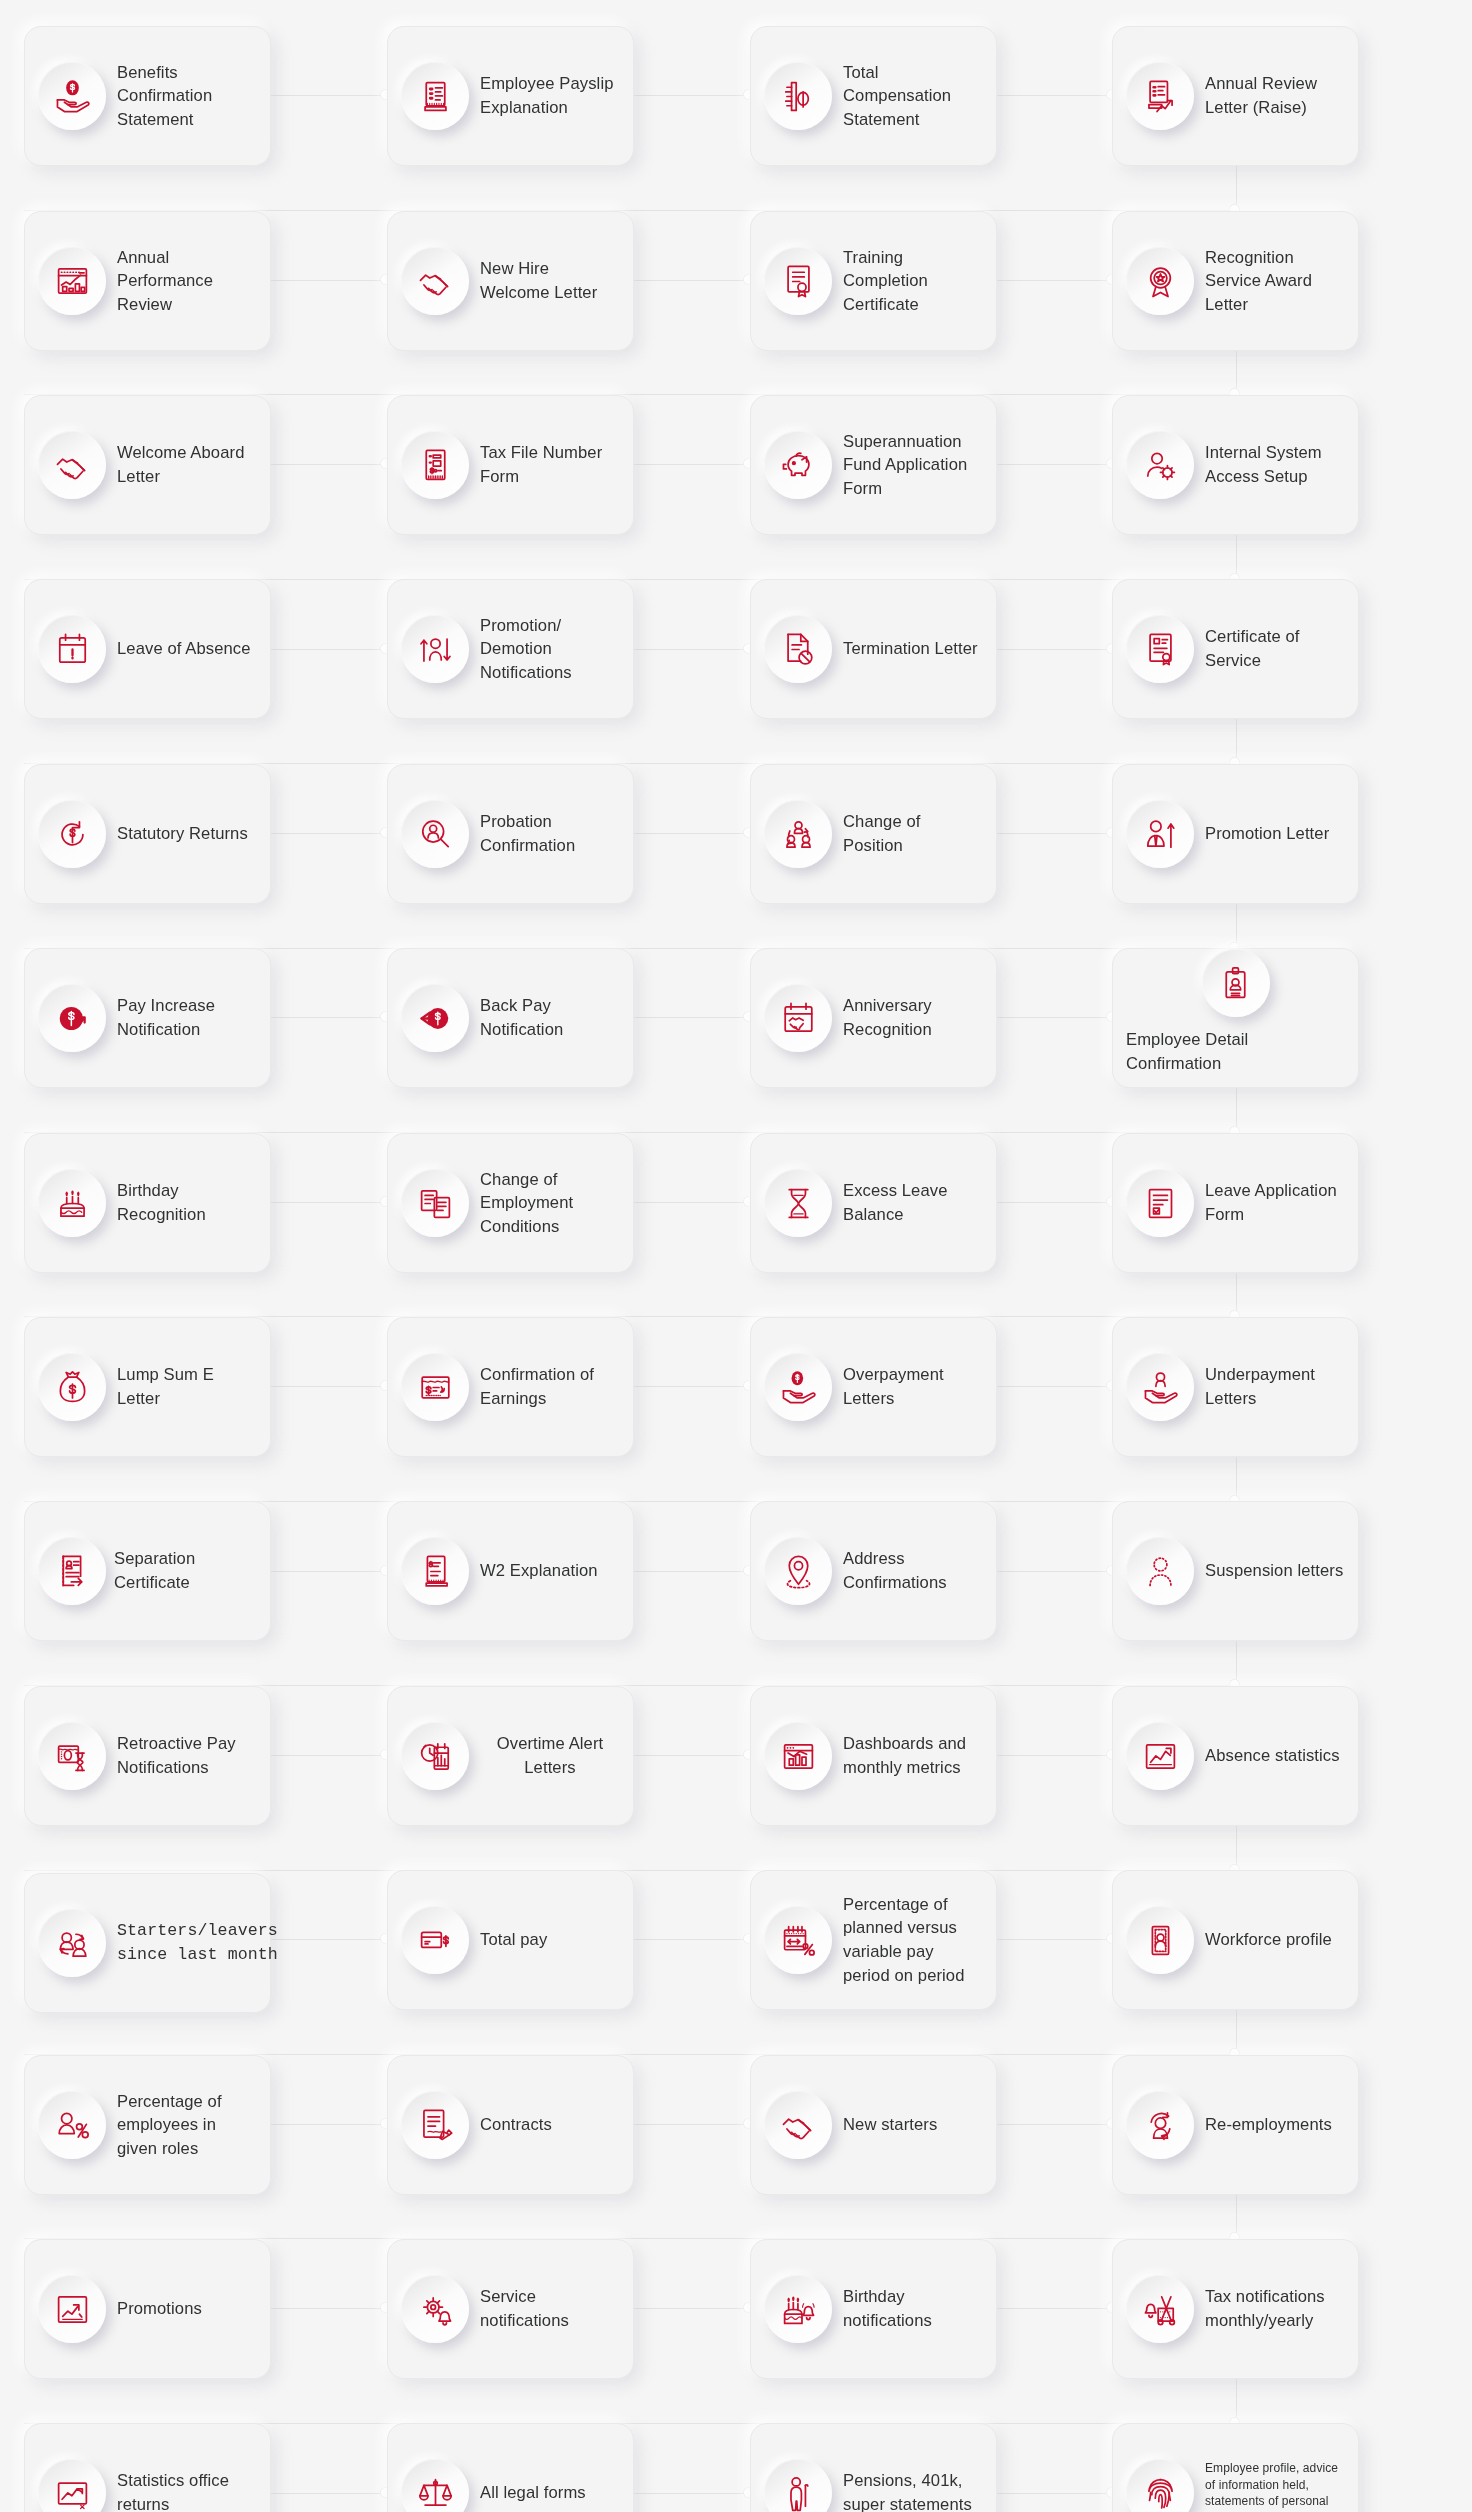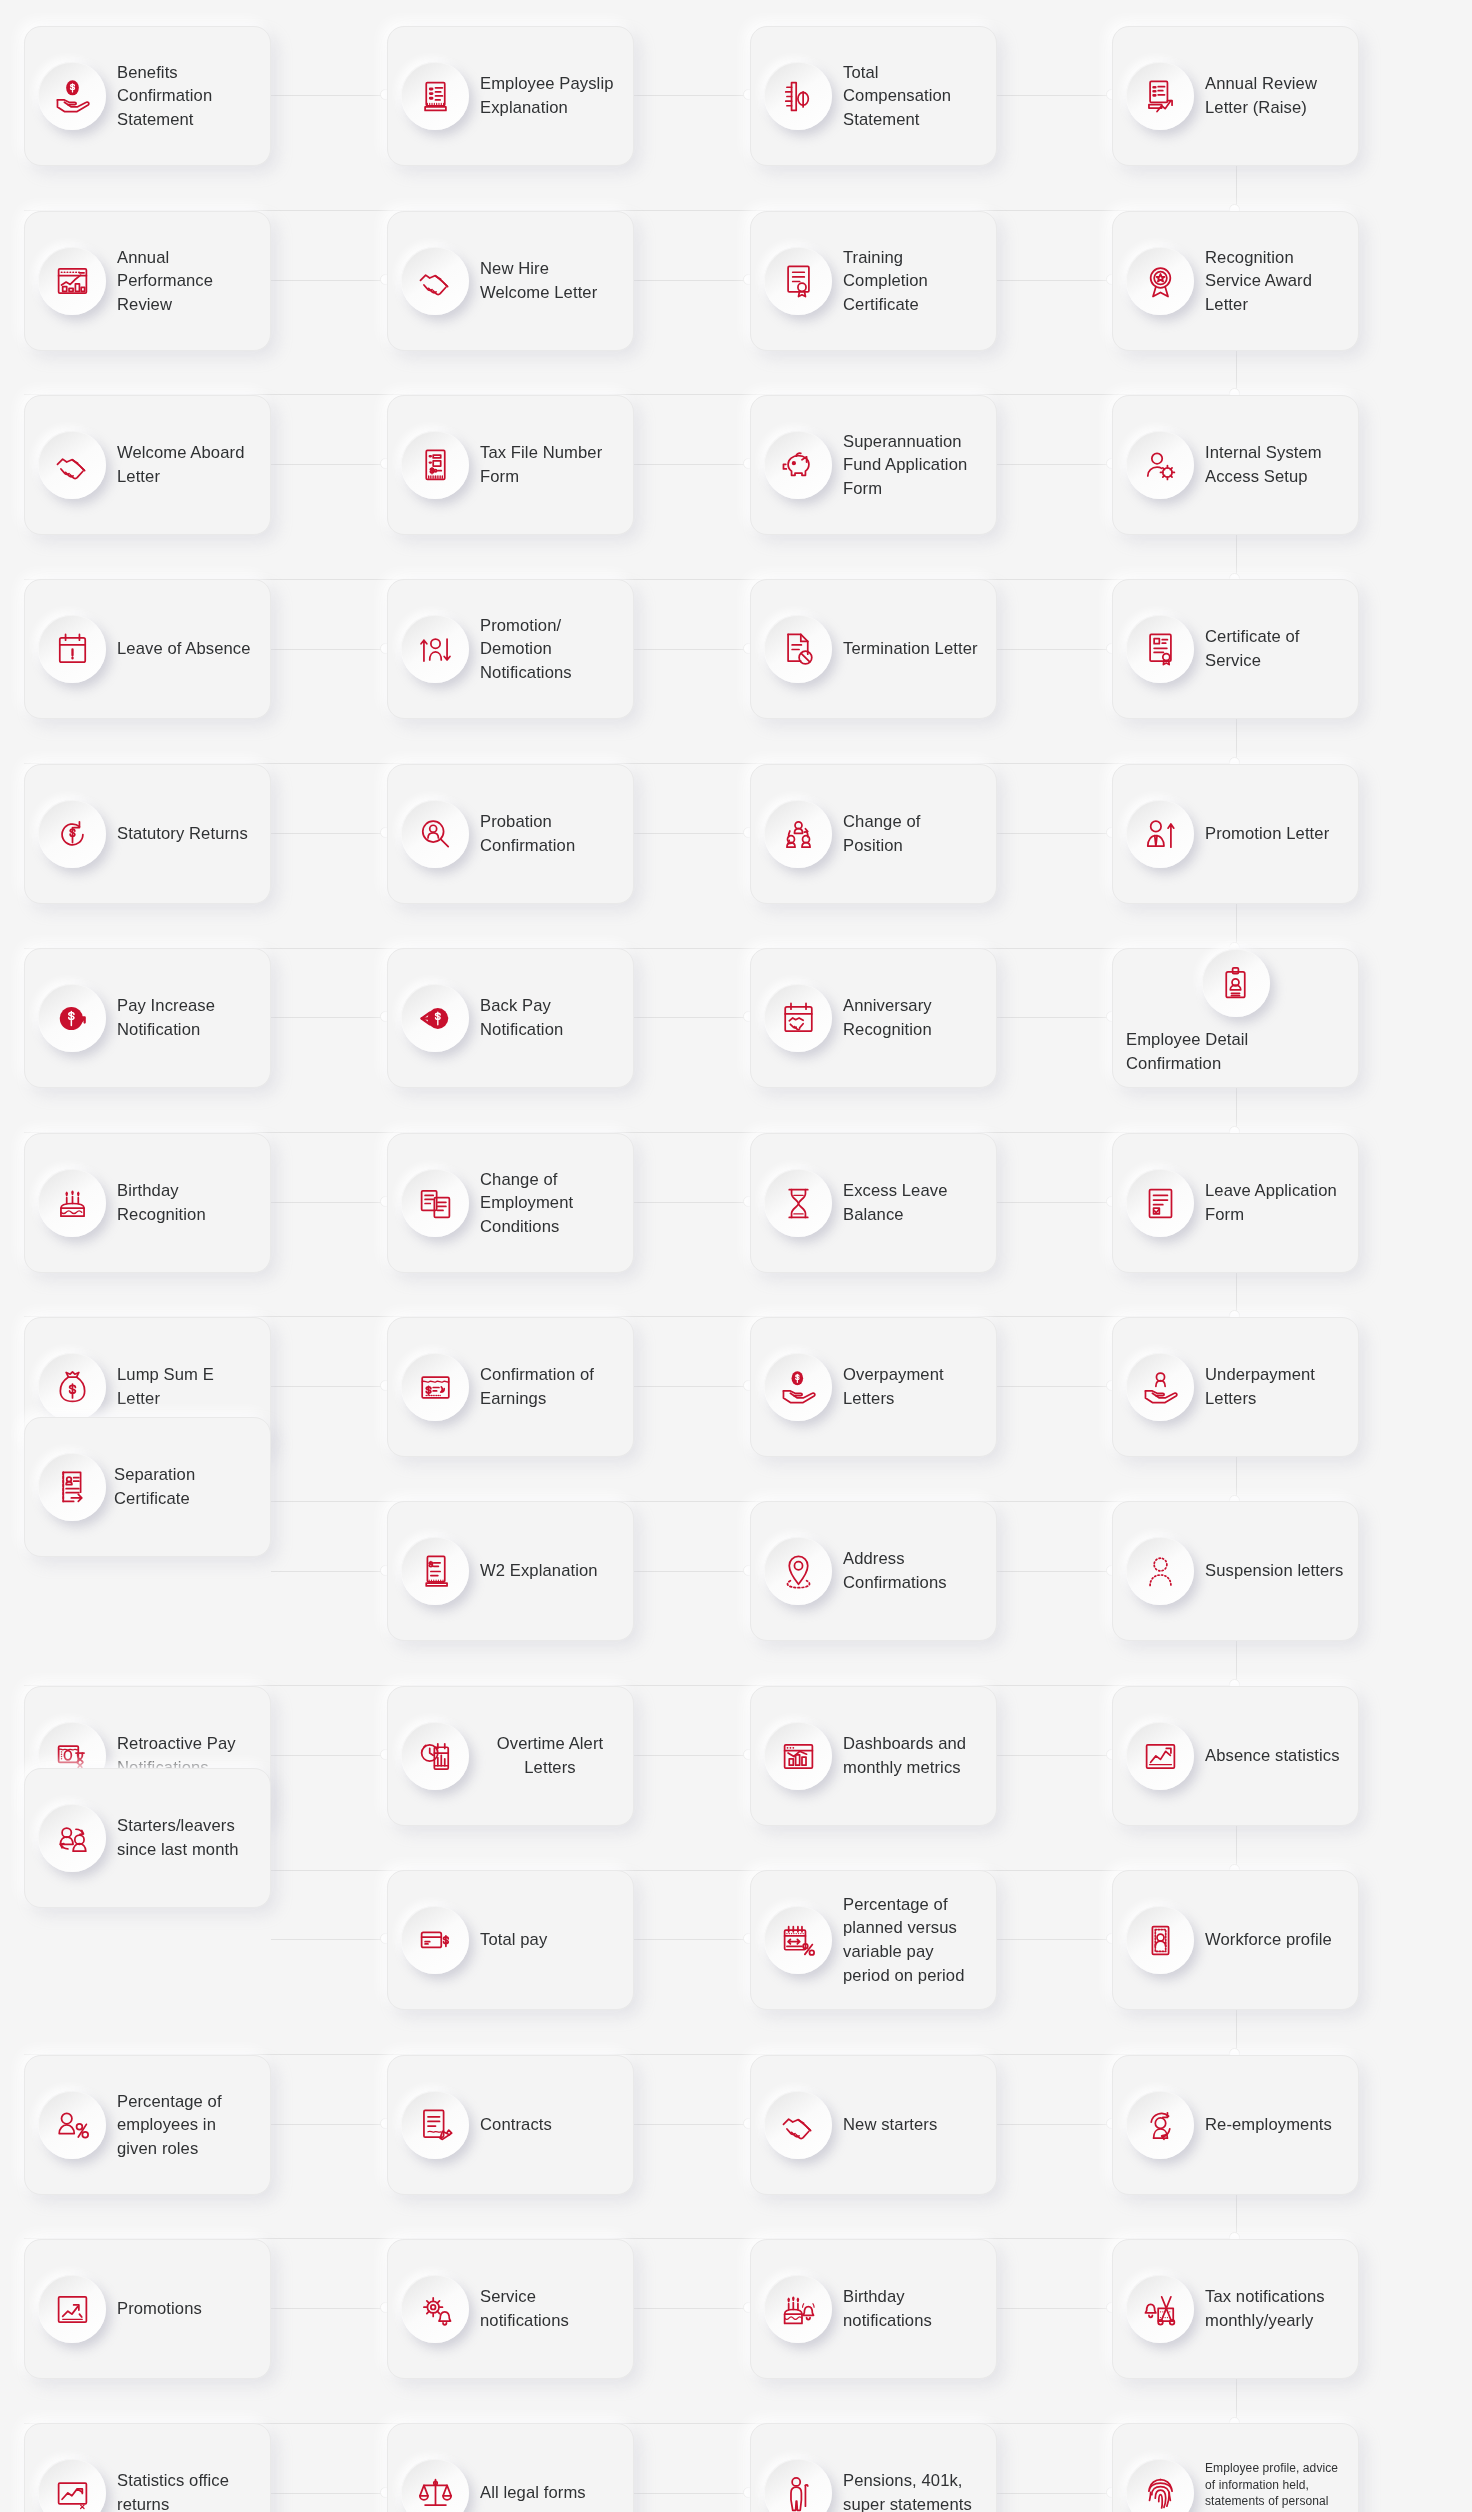--- a/index.html
+++ b/index.html
@@ -608,21 +608,21 @@
         <div class="card-icon-badge">
           <svg viewBox="0 0 64 64" fill="none" stroke="#c8102e" stroke-width="3" stroke-linecap="round" stroke-linejoin="round">
             <circle cx="32" cy="14" r="7"></circle>
             <path d="M24 30c0-6 3-10 8-10s8 4 8 10"></path>
             <path d="M6 38h12l8 4h10c3 0 3 4 0 4H24"></path>
             <path d="M18 42l12 8h10l16-8c3-1.6 6 2.6 3 4.6L40 58H18L6 50V38"></path>
           </svg>
         </div>
         <div class="card-label">Underpayment Letters</div>
       </div>
-      <div class="flow-card" style="left: 24px; top: 1417px; gap: 8px;">
+      <div class="flow-card" style="left: 24px; top: 1501px; gap: 8px;">
         <div class="card-icon-badge">
           <svg viewBox="0 0 64 64" fill="none" stroke="#c8102e" stroke-width="3" stroke-linecap="round" stroke-linejoin="round">
             <path d="M16 6h30v34"></path>
             <path d="M16 6v50h18"></path>
             <path d="M16 6v50" stroke-dasharray="3 4"></path>
             <circle cx="26" cy="18" r="4"></circle>
             <path d="M21 27c0-3 2-5 5-5s5 2 5 5z"></path>
             <path d="M34 15h9M34 21h9"></path>
             <path d="M21 34h22M21 41h22"></path>
             <path d="M30 50h18M48 50l-6-6M48 50l-6 6"></path>
@@ -709,21 +709,21 @@
         <div class="card-icon-badge">
           <svg viewBox="0 0 64 64" fill="none" stroke="#c8102e" stroke-width="3" stroke-linecap="round" stroke-linejoin="round">
             <rect x="8" y="12" width="48" height="40" rx="2"></rect>
             <path d="M15 42l9-11 8 6 9-14 8 7"></path>
             <path d="M42 18h8v8"></path>
             <path d="M13 46h38" stroke-width="2"></path>
           </svg>
         </div>
         <div class="card-label">Absence statistics</div>
       </div>
-      <div class="flow-card" style="left: 24px; top: 1768px;">
+      <div class="flow-card" style="left: 24px; top: 1873px; font-family: Liberation Mono, monospace;">
         <div class="card-icon-badge">
           <svg viewBox="0 0 64 64" fill="none" stroke="#c8102e" stroke-width="3" stroke-linecap="round" stroke-linejoin="round">
             <circle cx="22" cy="22" r="8"></circle>
             <path d="M11 42c0-8 5-13 11-13s11 5 11 13z"></path>
             <circle cx="44" cy="34" r="8"></circle>
             <path d="M33 54c0-8 5-13 11-13s11 5 11 13z"></path>
             <path d="M38 16c6 0 10 3 12 8"></path>
             <path d="M48 18l3 6-6 1"></path>
             <path d="M24 50c-6 0-10-3-12-8"></path>
             <path d="M14 48l-3-6 6-1"></path>

